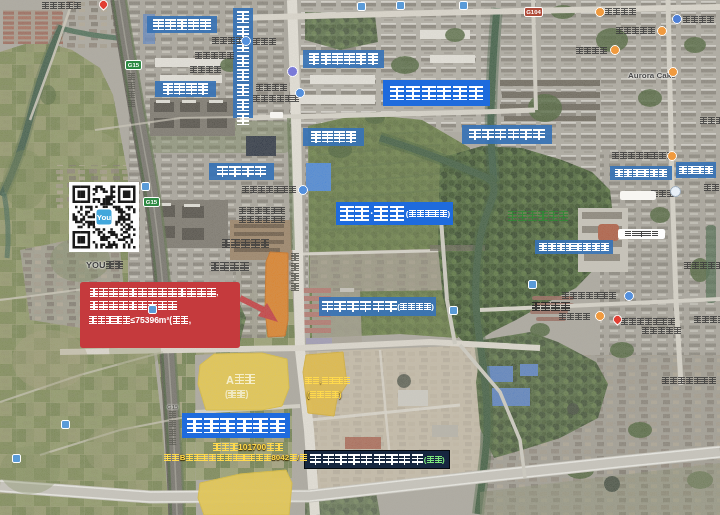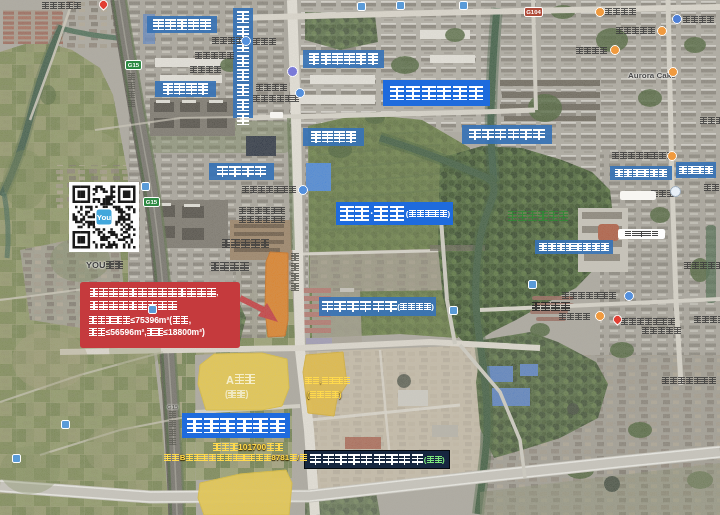--- a/index.html
+++ b/index.html
@@ -518,28 +518,20 @@
         <i class="z"></i>
         <i class="z"></i>
         <i class="z"></i>
         <i class="z"></i>
         <span>≤75396m²(</span>
         <i class="z"></i>
         <i class="z"></i>
         <span>,</span>
       </div>
 
-<div style="font-size:8.5px;display:flex;align-items:center;margin-top:2px;">
-        <i class="z"></i>
-        <i class="z"></i>
-        <span>≤56596m², </span>
-        <i class="z"></i>
-        <i class="z"></i>
-        <span>≤18800m²)</span>
-      </div>
 </div>
 
 <div style="position:absolute;left:226px;top:374px;color:#f5eec9;font-weight:bold;font-size:11px;display:flex;">
       <span style="font-family:'Liberation Sans'">A</span>
       <i class="z"></i>
       <i class="z"></i>
     </div>
 
 <div style="position:absolute;left:225px;top:389px;color:#f0e8bf;font-weight:bold;font-size:9px;display:flex;align-items:center;">(<i class="z"></i><i class="z"></i>)</div>
 
@@ -572,21 +564,21 @@
       <i class="z"></i>
       <i class="z"></i>
       <i class="z"></i>
       <i class="z"></i>
       <i class="z"></i>
       <i class="z"></i>
       <i class="z"></i>
       <i class="z"></i>
       <i class="z"></i>
       <i class="z"></i>
-      <span>8781</span>
+      <span>8042</span>
       <i class="z"></i>
       <span>/</span>
       <i class="z"></i>
     </div>
 
 <div class="poi" style="left:42px;top:2px;font-size:8px;">
       <i class="z"></i>
       <i class="z"></i>
       <i class="z"></i>
       <i class="z"></i>

